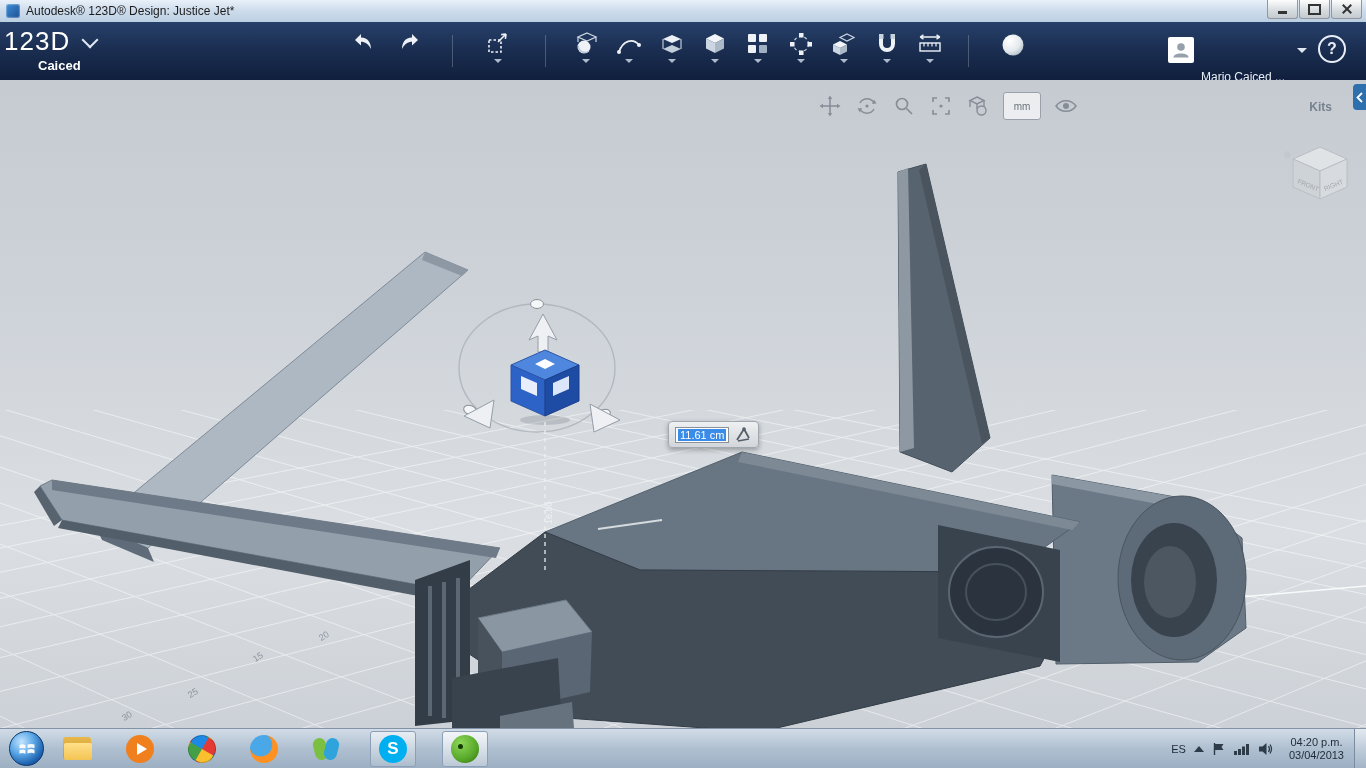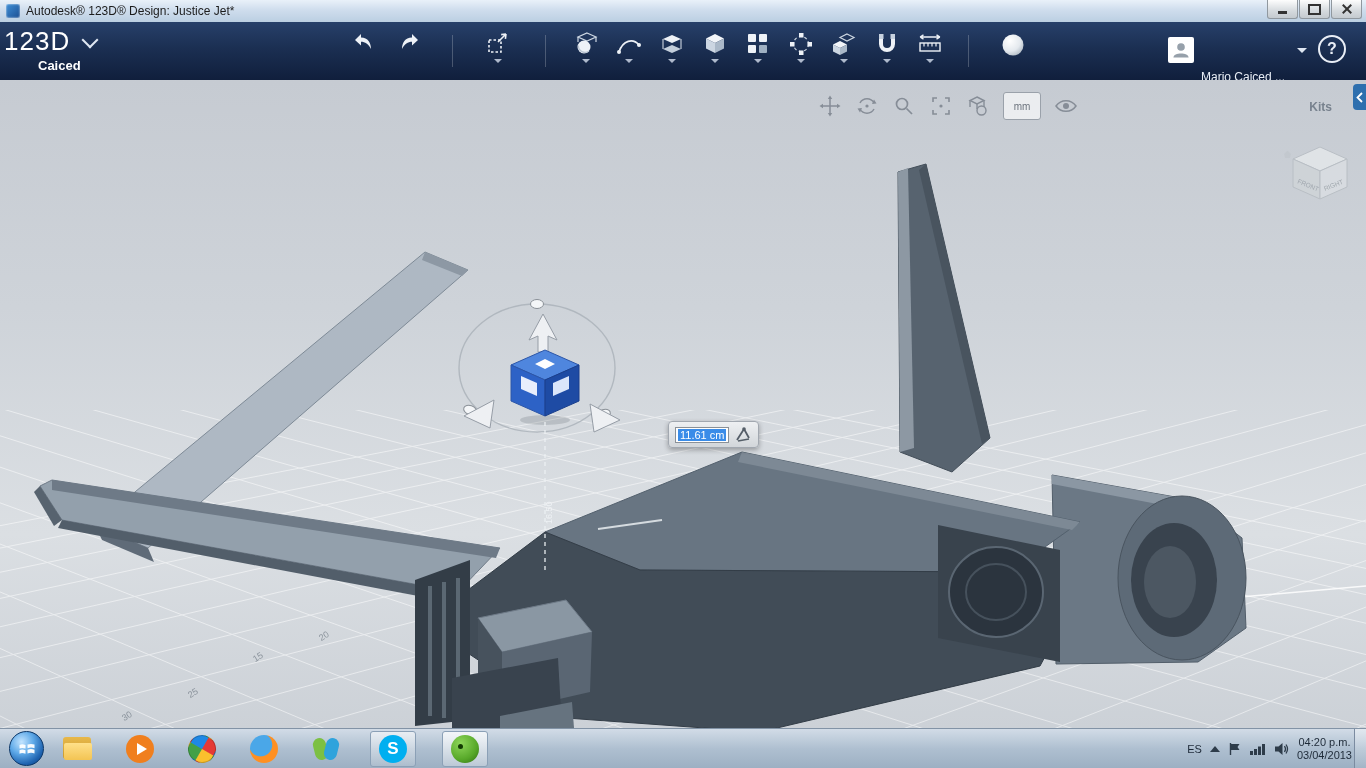--- a/index.html
+++ b/index.html
@@ -79,21 +79,21 @@
   .pinwheel-ic{background:conic-gradient(#e53935 0 25%,#fbc02d 0 50%,#43a047 0 75%,#1e88e5 0 100%);transform:rotate(30deg);border:1px solid rgba(0,0,0,0.2);box-sizing:border-box;}
   .skype-ic{background:#00aff0;color:#fff;font-weight:bold;font-size:17px;display:flex;align-items:center;justify-content:center;}
   .green-ic{background:radial-gradient(circle at 35% 30%,#8ed65a,#57a829 60%,#2f6d12);position:relative;}
   .green-ic::after{content:"";position:absolute;left:7px;top:9px;width:5px;height:5px;border-radius:50%;background:#123a02;}
   .msn-ic{position:relative;width:28px;height:28px;}
   .msn-ic .b1{position:absolute;left:2px;top:3px;width:13px;height:22px;border-radius:7px;background:#7cc043;transform:rotate(-14deg);}
   .msn-ic .b2{position:absolute;left:13px;top:3px;width:13px;height:22px;border-radius:7px;background:#2fa3dc;transform:rotate(14deg);}
   .tray{position:absolute;right:14px;top:0;height:40px;display:flex;align-items:center;gap:8px;color:#1e2a38;}
   .tray-text{font-size:11px;}
   .tri-up{width:0;height:0;border-left:5px solid transparent;border-right:5px solid transparent;border-bottom:6px solid #2e3c4a;}
-  .clock{font-size:11px;line-height:13px;text-align:center;margin:0 0;}
+  .clock{font-size:11px;line-height:13px;text-align:center;margin:0 8px;}
   .show-desktop{position:absolute;right:0;top:0;width:11px;height:40px;border-left:1px solid #7b8ba0;
     background:linear-gradient(180deg,rgba(255,255,255,0.35),rgba(255,255,255,0.05));cursor:pointer;}
   .folder-ic{position:relative;width:30px;height:24px;}
   .folder-ic .back{position:absolute;left:0;top:0;width:28px;height:22px;border-radius:3px;background:linear-gradient(180deg,#e8b84a,#c9992f);}
   .folder-ic .front{position:absolute;left:1px;top:6px;width:28px;height:17px;border-radius:2px;background:linear-gradient(180deg,#ffe08a,#f3c453);}
 </style>
 </head>
 <body>
 
 <div id="screen">

